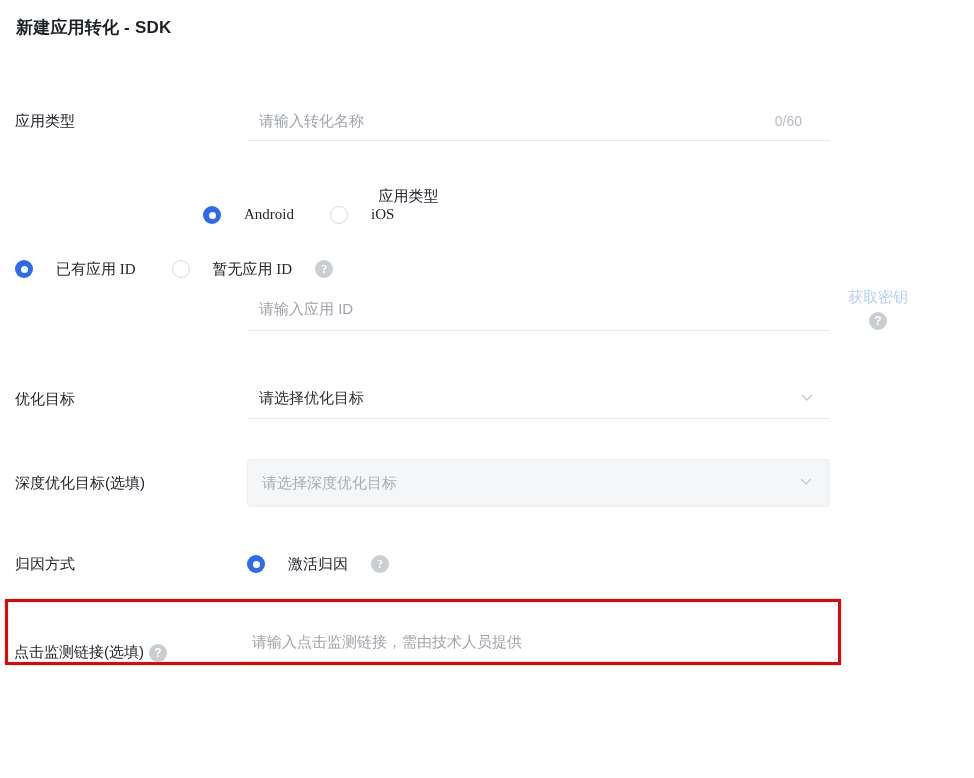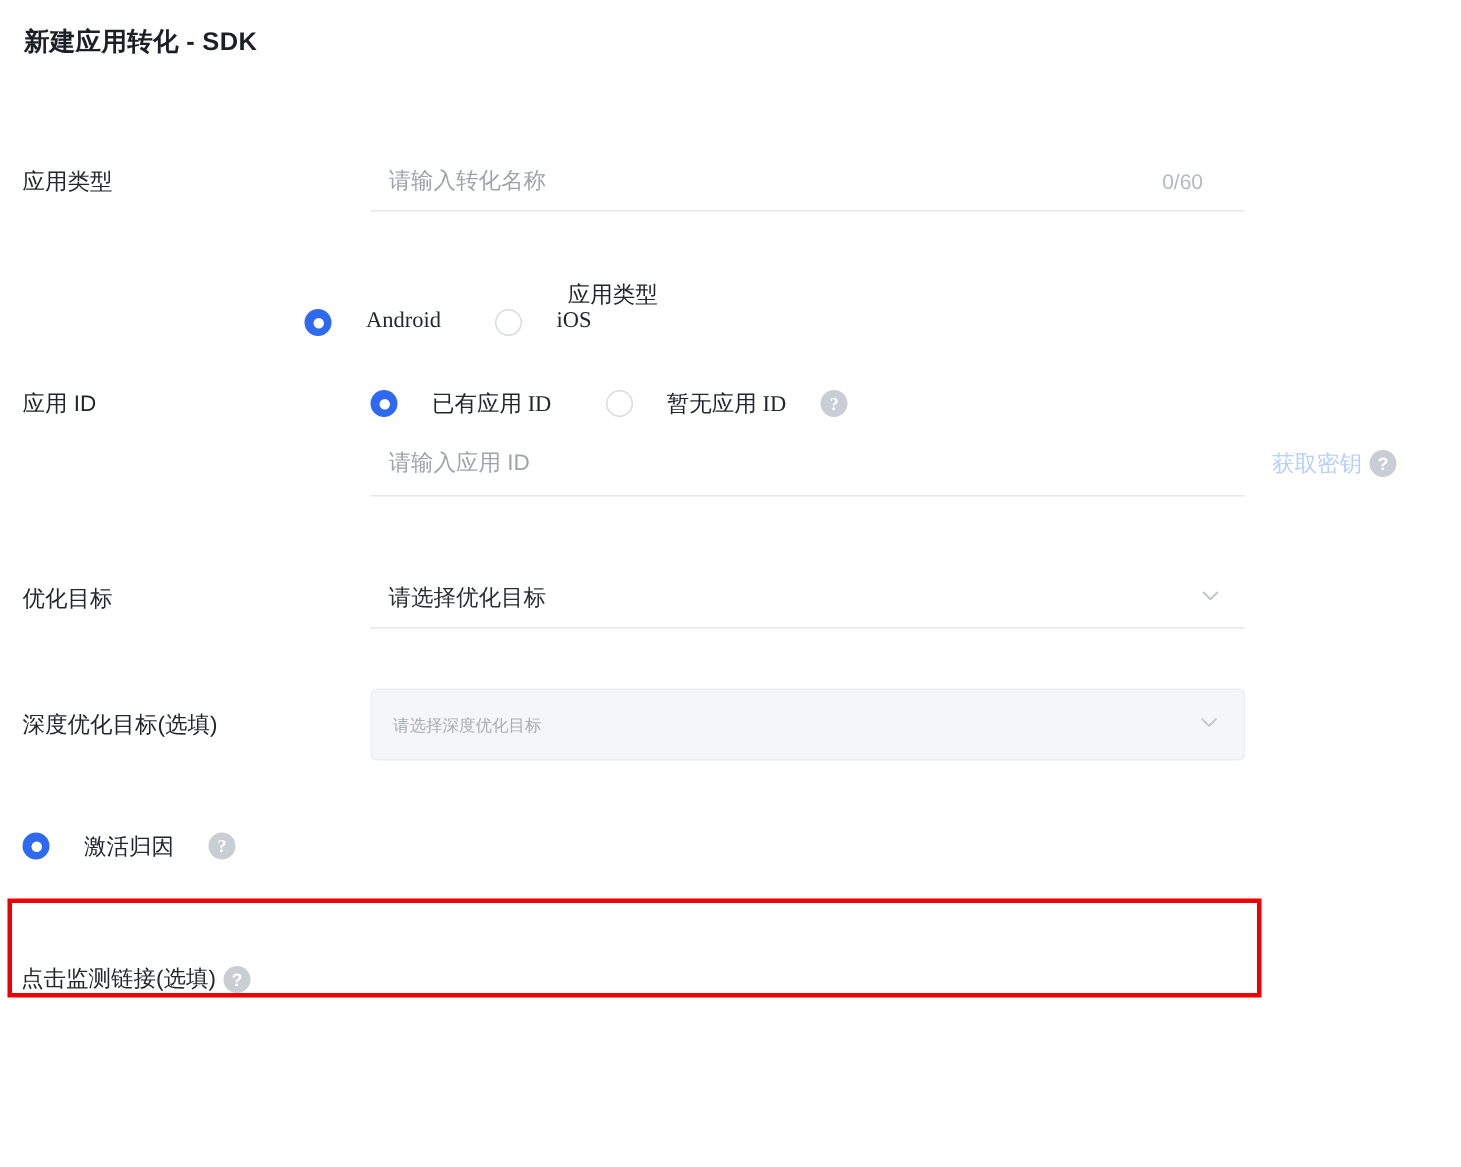--- a/index.html
+++ b/index.html
@@ -91,35 +91,35 @@
   .chevron { position: absolute; right: 16px; top: 50%; transform: translateY(-50%); }
 
   
   .select-box-disabled {
     height: 48px;
     background: #f5f6f8;
     border: 1px solid #eceef1;
     border-radius: 4px;
     display: flex; align-items: center;
     padding-left: 14px;
-    font-size: 11px;
+    font-size: 15px;
     color: #a9aeb5;
     position: relative;
     cursor: not-allowed;
   }
 
   
   .appid-line { display: flex; align-items: center; margin-top: 8px; }
   .appid-line .field { width: 583px; }
   .appid-line .u-input { height: 44px; }
   .key-side {
     margin-left: 18px;
     display: flex; align-items: center; gap: 5px;
     font-size: 15px; color: #b7cffa;
-    white-space: nowrap; cursor: pointer;
+    white-space: nowrap; cursor: pointer; flex-direction: column;
   }
 
   
   .highlight-row {
     margin-top: 25px;
     margin-left: -10px;
     width: 836px;
     height: 66px;
     border: 3px solid #ec0000;
     display: flex;
@@ -176,21 +176,20 @@
         <span>Android</span>
       </div>
       <div class="radio-item">
         <span class="radio unchecked"></span>
         <span>iOS</span>
       </div>
     </div>
   </div>
 
   <div class="form-row mt-36">
-    <div class="row-label">应用 ID</div>
     <div class="field radio-group">
       <div class="radio-item">
         <span class="radio checked">
             <span class="radio-dot"></span>
           </span>
         <span>已有应用 ID</span>
       </div>
       <div class="radio-item">
         <span class="radio unchecked"></span>
         <span>暂无应用 ID</span>
@@ -232,32 +231,36 @@
         <span class="chevron">
           <svg width="14" height="14" viewBox="0 0 14 14">
               <polyline points="2.5,5 7,9.5 11.5,5" fill="none" stroke="#c6cad0" stroke-width="1.4" stroke-linecap="round" stroke-linejoin="round"></polyline>
             </svg>
         </span>
       </div>
     </div>
   </div>
 
   <div class="form-row mt-48">
+    <div class="row-label">归因方式</div>
     <div class="field radio-group">
       <div class="radio-item">
         <span class="radio checked">
             <span class="radio-dot"></span>
           </span>
         <span>激活归因</span>
         <span class="help-icon">?</span>
       </div>
     </div>
   </div>
 
   <div class="highlight-row">
     <div class="row-label">
       <span>点击监测链接(选填)</span>
       <span class="help-icon">?</span>
     </div>
+    <div class="field">
+      <input class="u-input no-counter" type="text" placeholder="请输入点击监测链接，需由技术人员提供" style="">
+    </div>
   </div>
 
 
 </div>
 
 </body></html>

